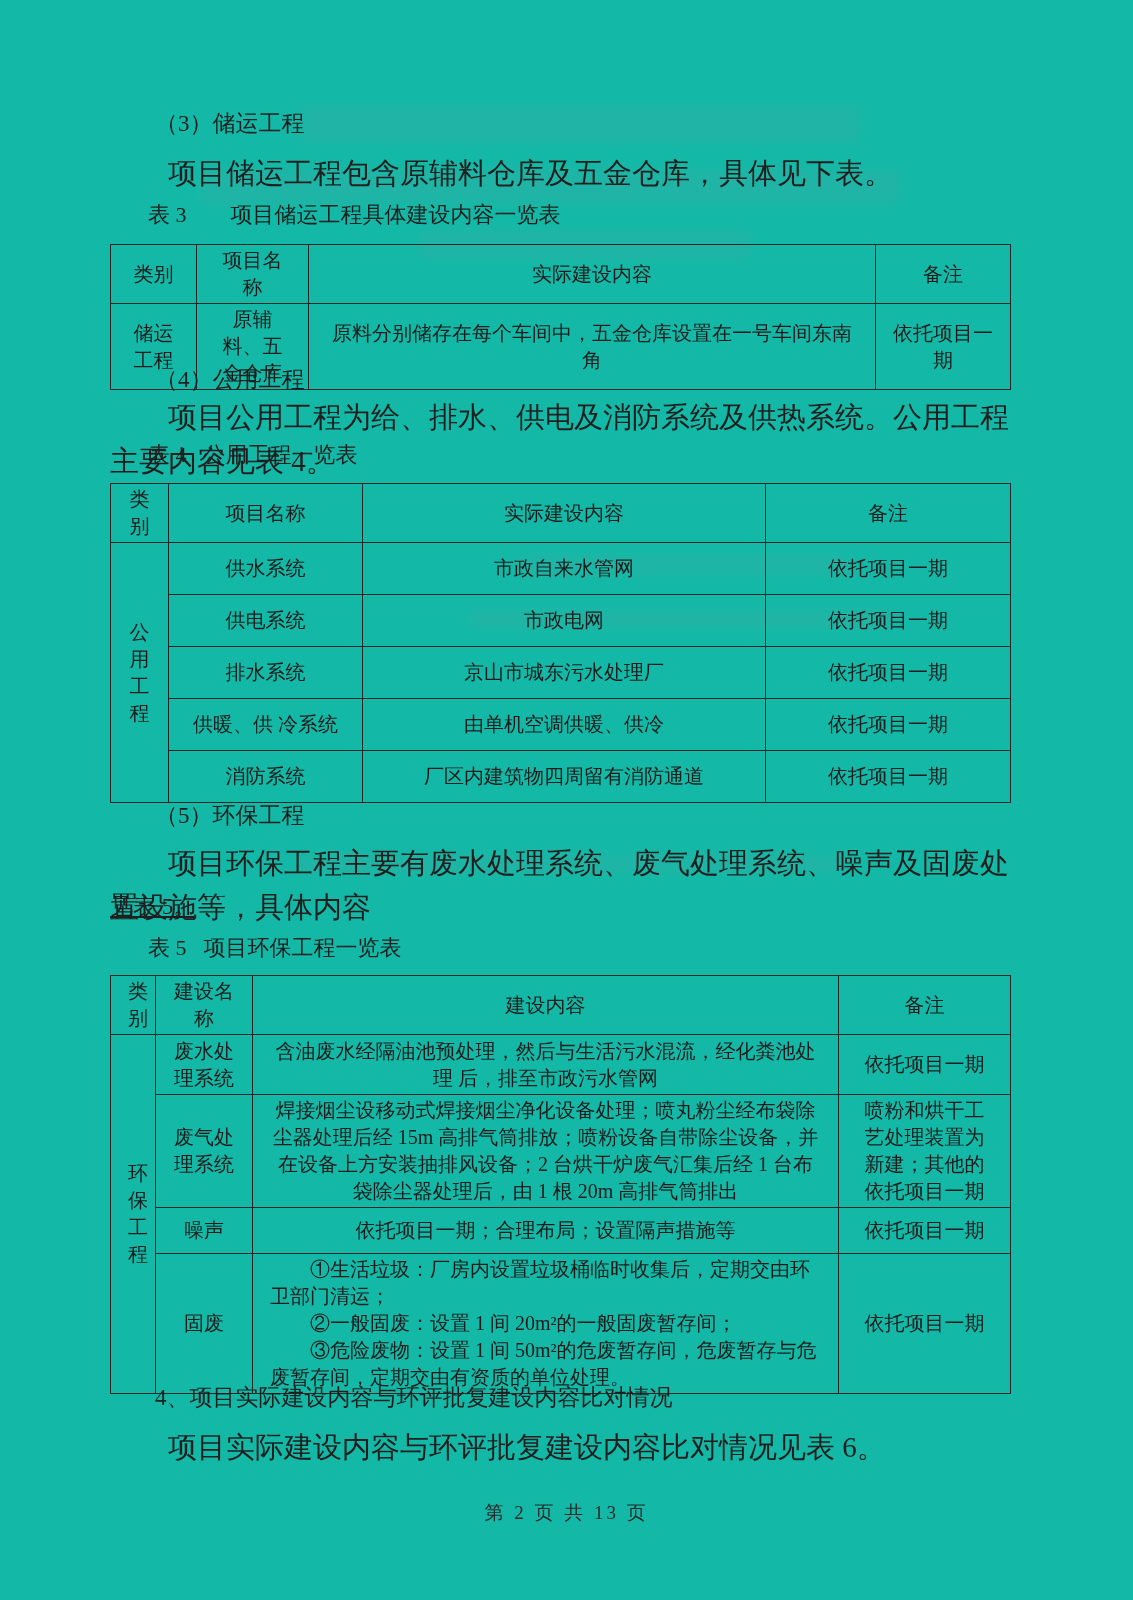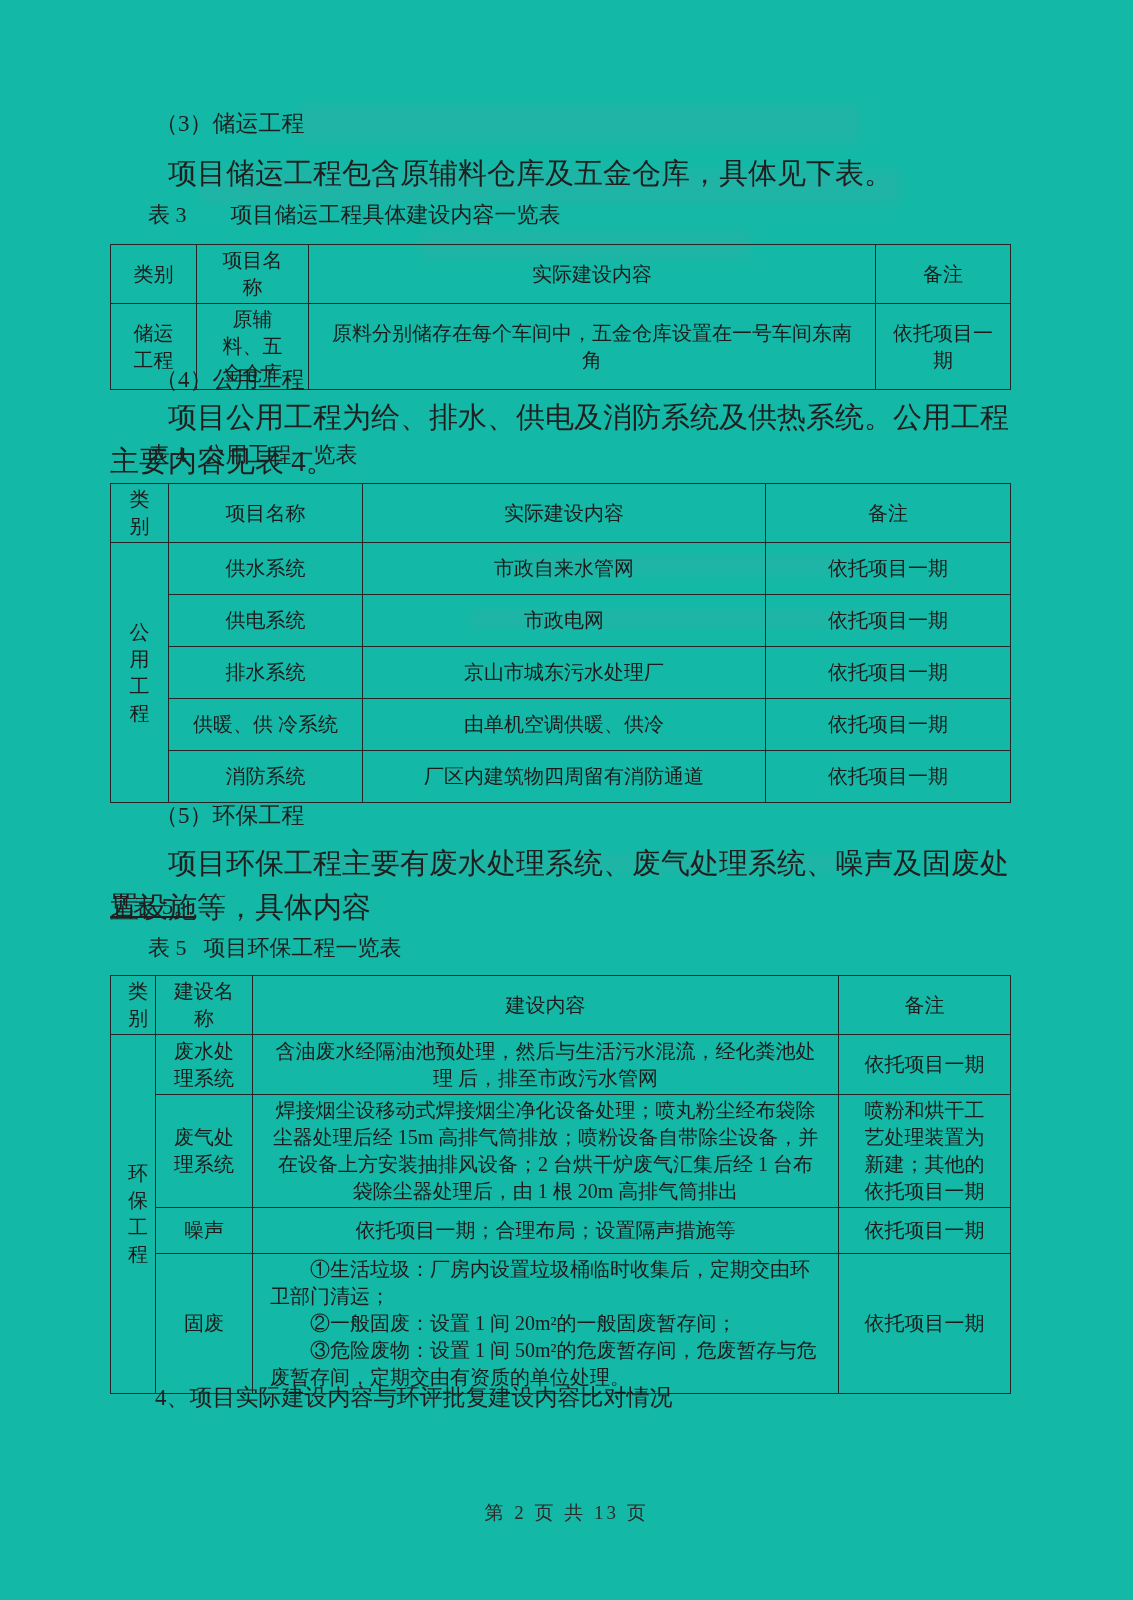--- a/index.html
+++ b/index.html
@@ -183,16 +183,17 @@
         <div class="pgh">①生活垃圾：厂房内设置垃圾桶临时收集后，定期交由环卫部门清运；</div>
         <div class="pgh">②一般固废：设置 1 间 20m²的一般固废暂存间；</div>
         <div class="pgh">③危险废物：设置 1 间 50m²的危废暂存间，危废暂存与危废暂存间，定期交由有资质的单位处理。</div>
       </td>
       <td>依托项目一期</td>
     </tr>
   </tbody>
     </table>
 
   <div class="abs heading" style="top:1382px">4、项目实际建设内容与环评批复建设内容比对情况</div>
+  <div class="abs para" style="top:1426px">项目实际建设内容与环评批复建设内容比对情况见表 6。</div>
 
   <div class="footer">第 2 页 共 13 页</div>
 
 </div>
 
 </body></html>

